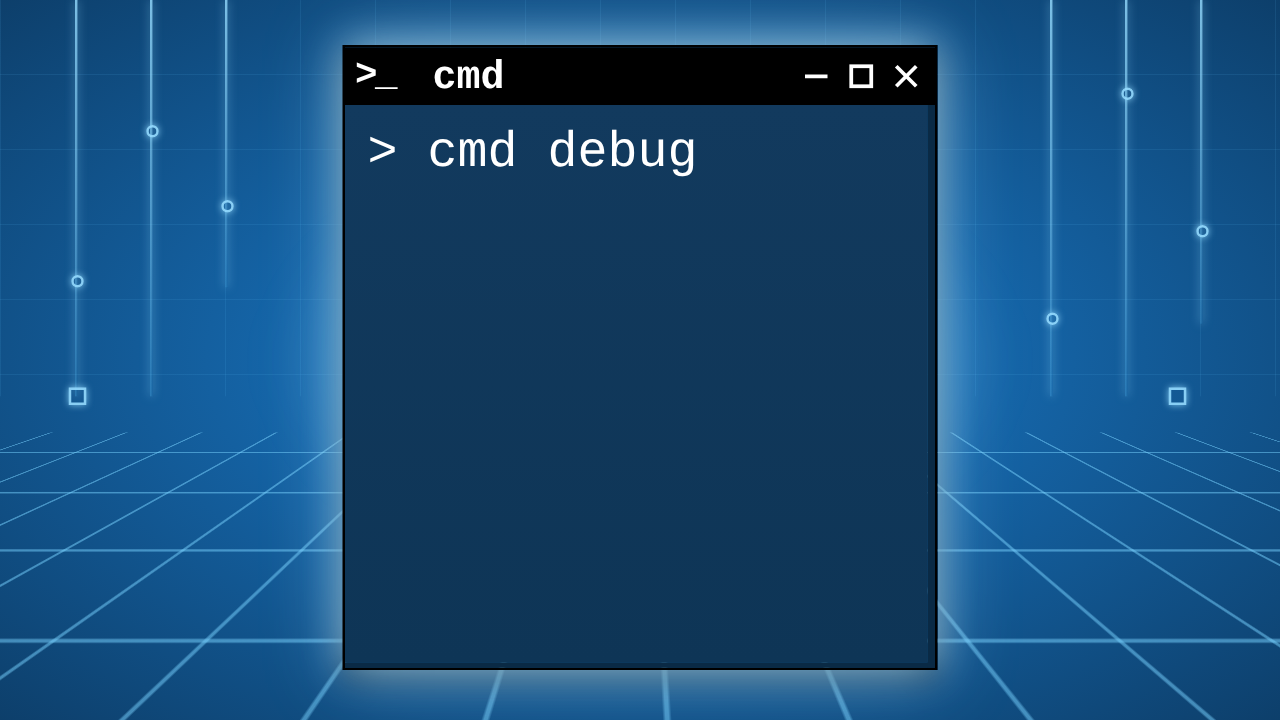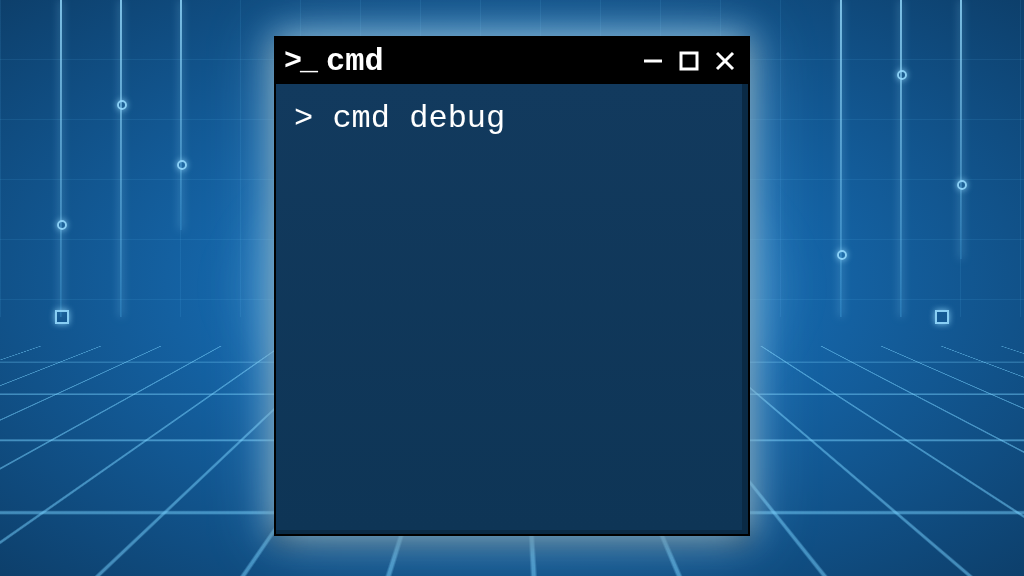--- a/index.html
+++ b/index.html
@@ -93,20 +93,21 @@
       font-size: 30px;
       font-weight: bold;
       letter-spacing: -2px;
       margin-right: 10px;
     }
     .titlebar-title {
       font-size: 32px;
       font-weight: bold;
       letter-spacing: 0px;
       flex: 1;
+      margin-left: 20px;
     }
     .win-controls {
       display: flex;
       align-items: center;
       gap: 10px;
     }
     .win-btn {
       display: flex;
       align-items: center;
       justify-content: center;
@@ -115,21 +116,21 @@
       color: #fff;
       cursor: pointer;
     }
     .win-btn svg { display: block; }
 
     .terminal-body {
       flex: 1;
       background: linear-gradient(to bottom, #123a5e 0%, #0e3556 100%);
       padding: 14px 18px;
       color: #fff;
-      font-size: 32px;
+      font-size: 40px;
       line-height: 1.3;
       border-right: 6px solid #0a2a45;
       border-bottom: 4px solid #0a2a45;
       white-space: pre;
       overflow: hidden;
       font-family: Liberation Mono, monospace;
     }
   </style>
 </head>
 <body>

